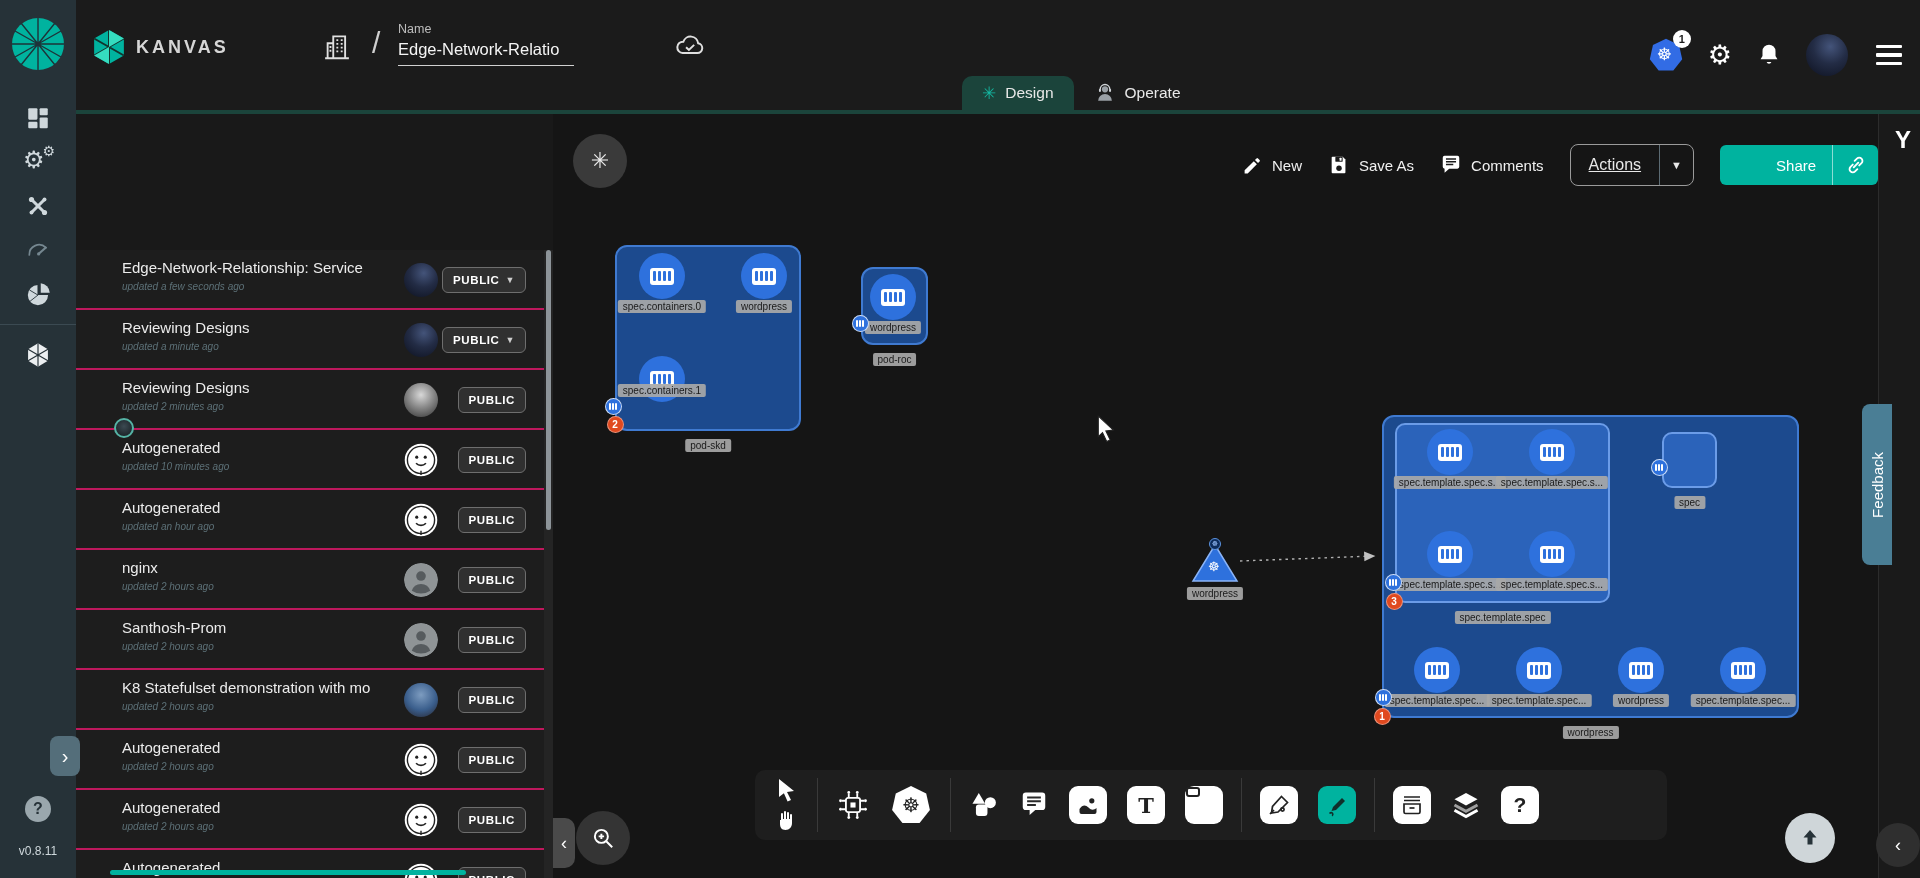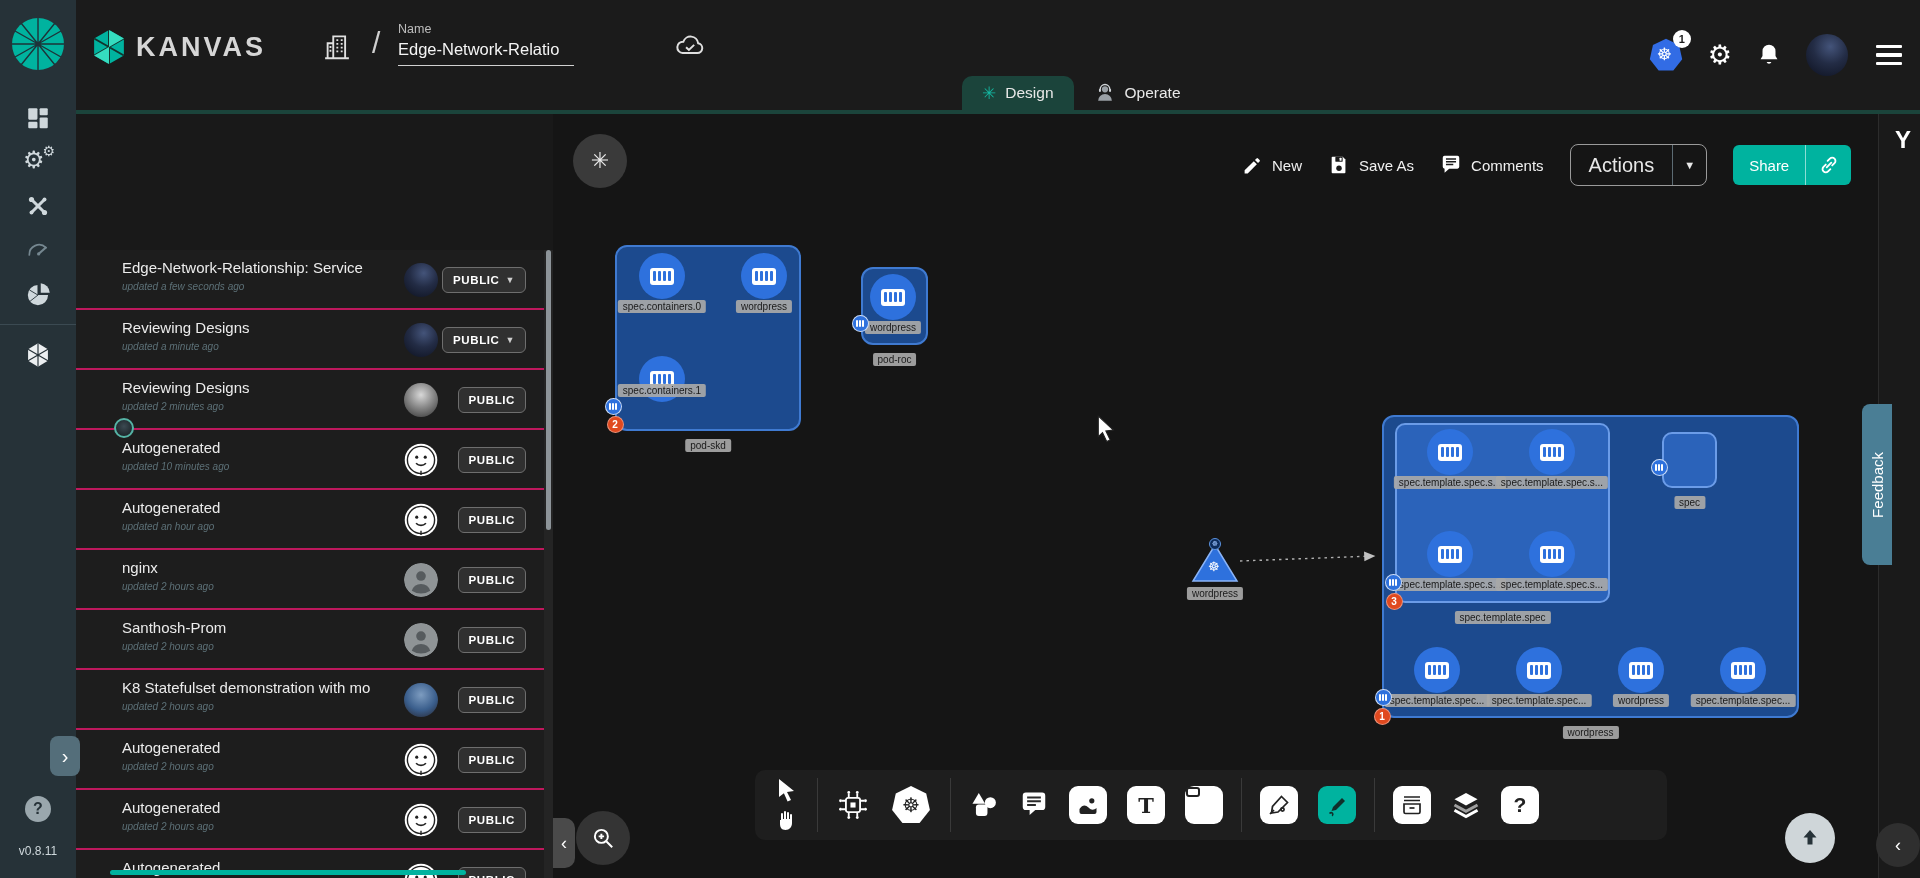--- a/index.html
+++ b/index.html
@@ -18,21 +18,21 @@
     font-weight:bold; font-size:16px; line-height:26px; margin:0 auto 22px auto; cursor:pointer; }
   .version { font-size:12px; color:#cfd8dc; margin-bottom:20px; }
   .rail-expand { position:absolute; left:50px; top:736px; width:30px; height:40px; background:#546e7a;
     border-radius:8px; color:#fff; font-size:20px; display:flex; align-items:center; justify-content:center;
     cursor:pointer; z-index:31; }
 
   
   .topbar { position:absolute; left:76px; top:0; right:0; height:110px; background:#1b1b1b; z-index:20; }
   .accent-strip { position:absolute; left:76px; top:110px; right:0; height:4px; background:#1b443b; z-index:21; }
   .brand { position:absolute; left:16px; top:28px; display:flex; align-items:center; gap:10px; cursor:pointer; }
-  .brand-text { font-size:27px; font-weight:bold; letter-spacing:3px; color:#d6d6d6; }
+  .brand-text { font-size:18px; font-weight:bold; letter-spacing:3px; color:#d6d6d6; }
   .crumb-building { position:absolute; left:246px; top:32px; cursor:pointer; }
   .crumb-slash { position:absolute; left:296px; top:26px; font-size:30px; font-weight:300; color:#cfcfcf; }
   .name-block { position:absolute; left:322px; top:22px; }
   .name-label { font-size:12.5px; color:#bdbdbd; }
   .name-value { font-size:16.5px; color:#f5f5f5; border-bottom:1px solid #d0d0d0; padding:4px 2px 6px 0; width:176px; cursor:text; }
   .cloud-icon { position:absolute; left:598px; top:32px; cursor:pointer; }
 
   .tabs { position:absolute; left:886px; top:76px; display:flex; align-items:flex-end; }
   .tab { height:34px; display:flex; align-items:center; gap:9px; padding:0 20px; font-size:15.5px;
     border-radius:10px 10px 0 0; cursor:pointer; color:#e8e8e8; }
@@ -92,24 +92,24 @@
   .feedback-btn span { writing-mode:vertical-rl; transform:rotate(180deg); color:#fff; font-size:15px; }
 
   .freeze-btn { position:absolute; left:573px; top:134px; width:54px; height:54px; border-radius:50%;
     background:#3a3a3a; display:flex; align-items:center; justify-content:center; font-size:22px; color:#ececec;
     cursor:pointer; z-index:12; }
 
   .action-row { position:absolute; left:1242px; top:143px; height:44px; display:flex; align-items:center; gap:26px; z-index:12; }
   .act-btn { display:flex; align-items:center; gap:9px; font-size:15px; color:#f0f0f0; cursor:pointer; white-space:nowrap; }
   .actions-split { display:flex; align-items:stretch; height:42px; border:1px solid #9a9a9a; border-radius:8px;
     overflow:hidden; cursor:pointer; }
-  .actions-main { display:flex; align-items:center; padding:0 18px; font-size:20px; }
+  .actions-main { display:flex; align-items:center; padding:0 18px; font-size:16px;text-decoration:underline; }
   .actions-caret { width:34px; display:flex; align-items:center; justify-content:center; border-left:1px solid #5c6b73; font-size:11px; }
   .share-split { display:flex; align-items:stretch; height:40px; border-radius:6px; overflow:hidden; cursor:pointer; }
-  .share-main { display:flex; align-items:center; padding:0 16px; font-size:15px; color:#fff; }
+  .share-main { display:flex; align-items:center; padding:0 16px; font-size:15px; color:#fff;margin-left:40px; }
   .share-link { width:46px; display:flex; align-items:center; justify-content:center; border-left:1px solid rgba(255,255,255,.55); }
 
   
   #stage { position:absolute; left:0; top:0; width:1920px; height:878px; z-index:8; pointer-events:none; }
   #stage .hit { pointer-events:auto; }
   .node-group { position:absolute; border-radius:12px; }
   .node-group.outer { background:#1c4a8e; border:2px solid #3f7ad1; }
   .node-group.inner { background:#2b63ba; border:2px solid #6b9ce8; border-radius:10px; }
   .chip { position:absolute; transform:translateX(-50%); background:rgba(168,168,168,.92); color:#1a1a1a;
     font-size:10px; padding:1px 5px; border-radius:2px; white-space:nowrap; z-index:9; }

